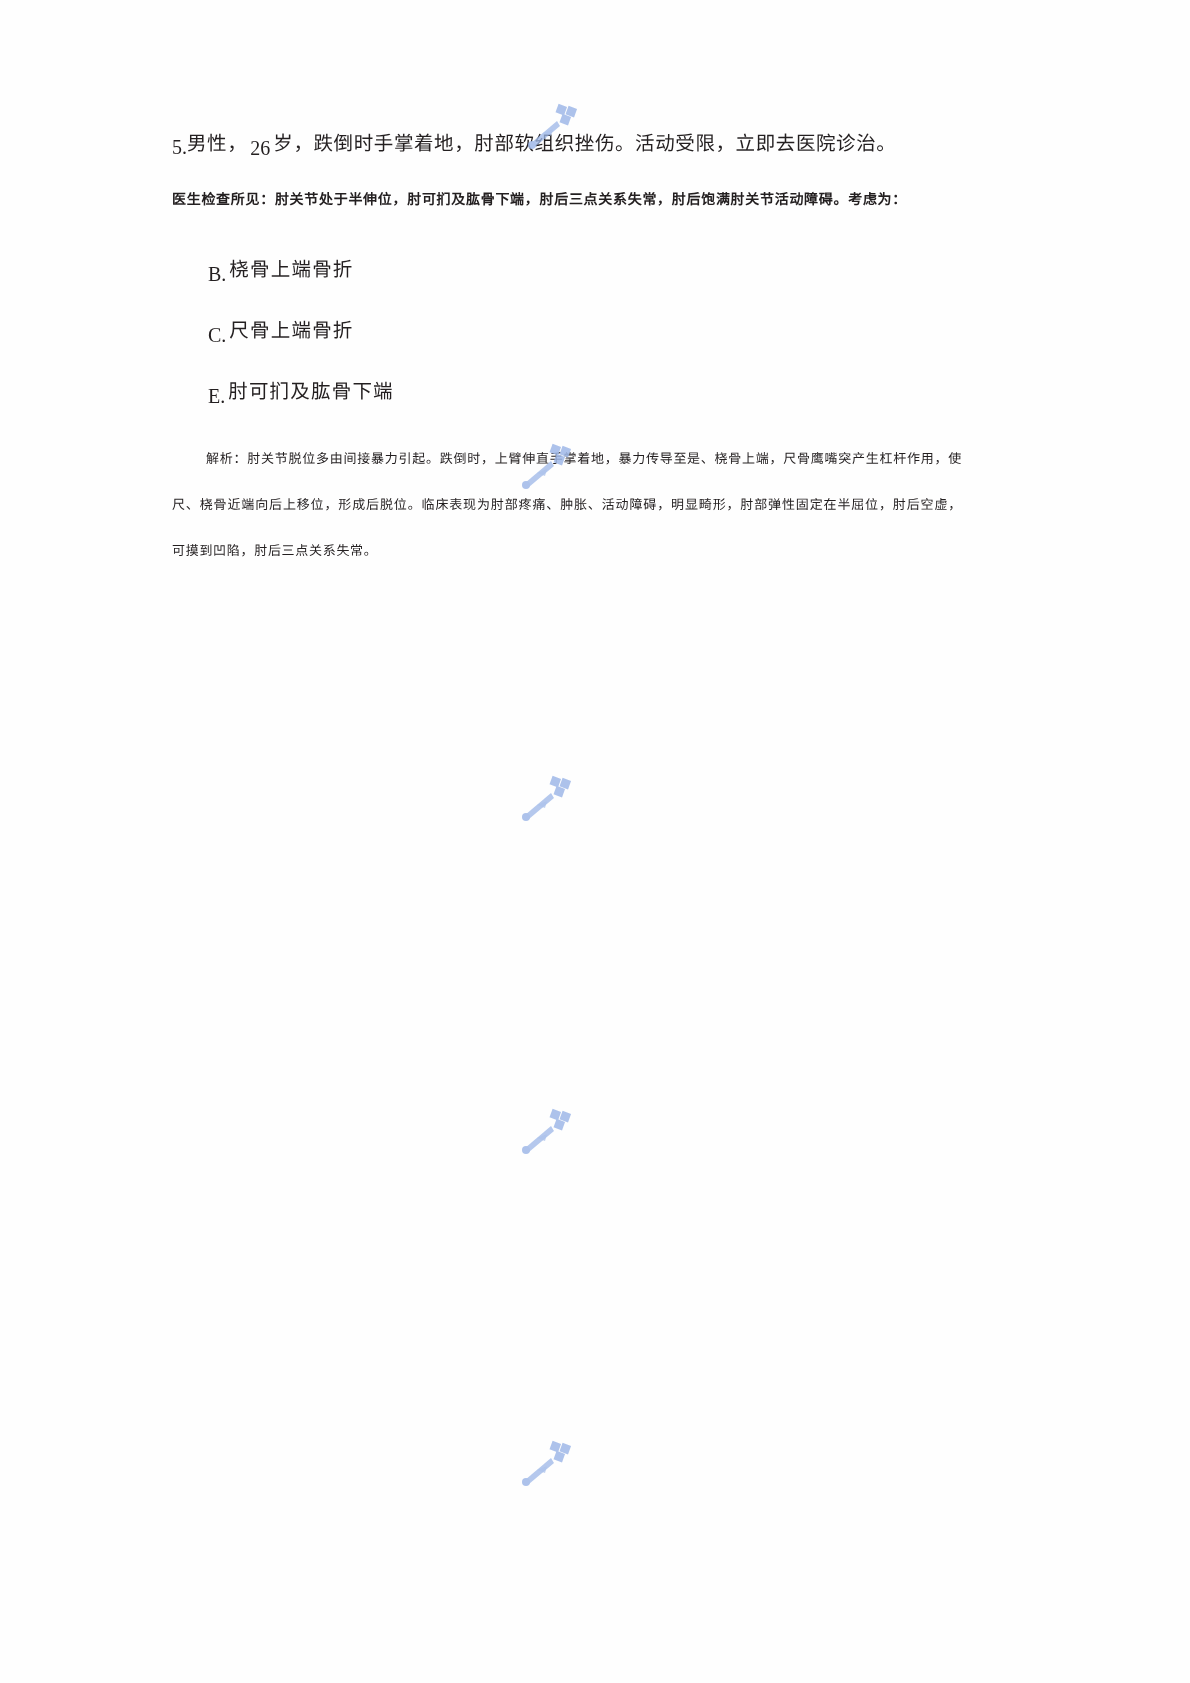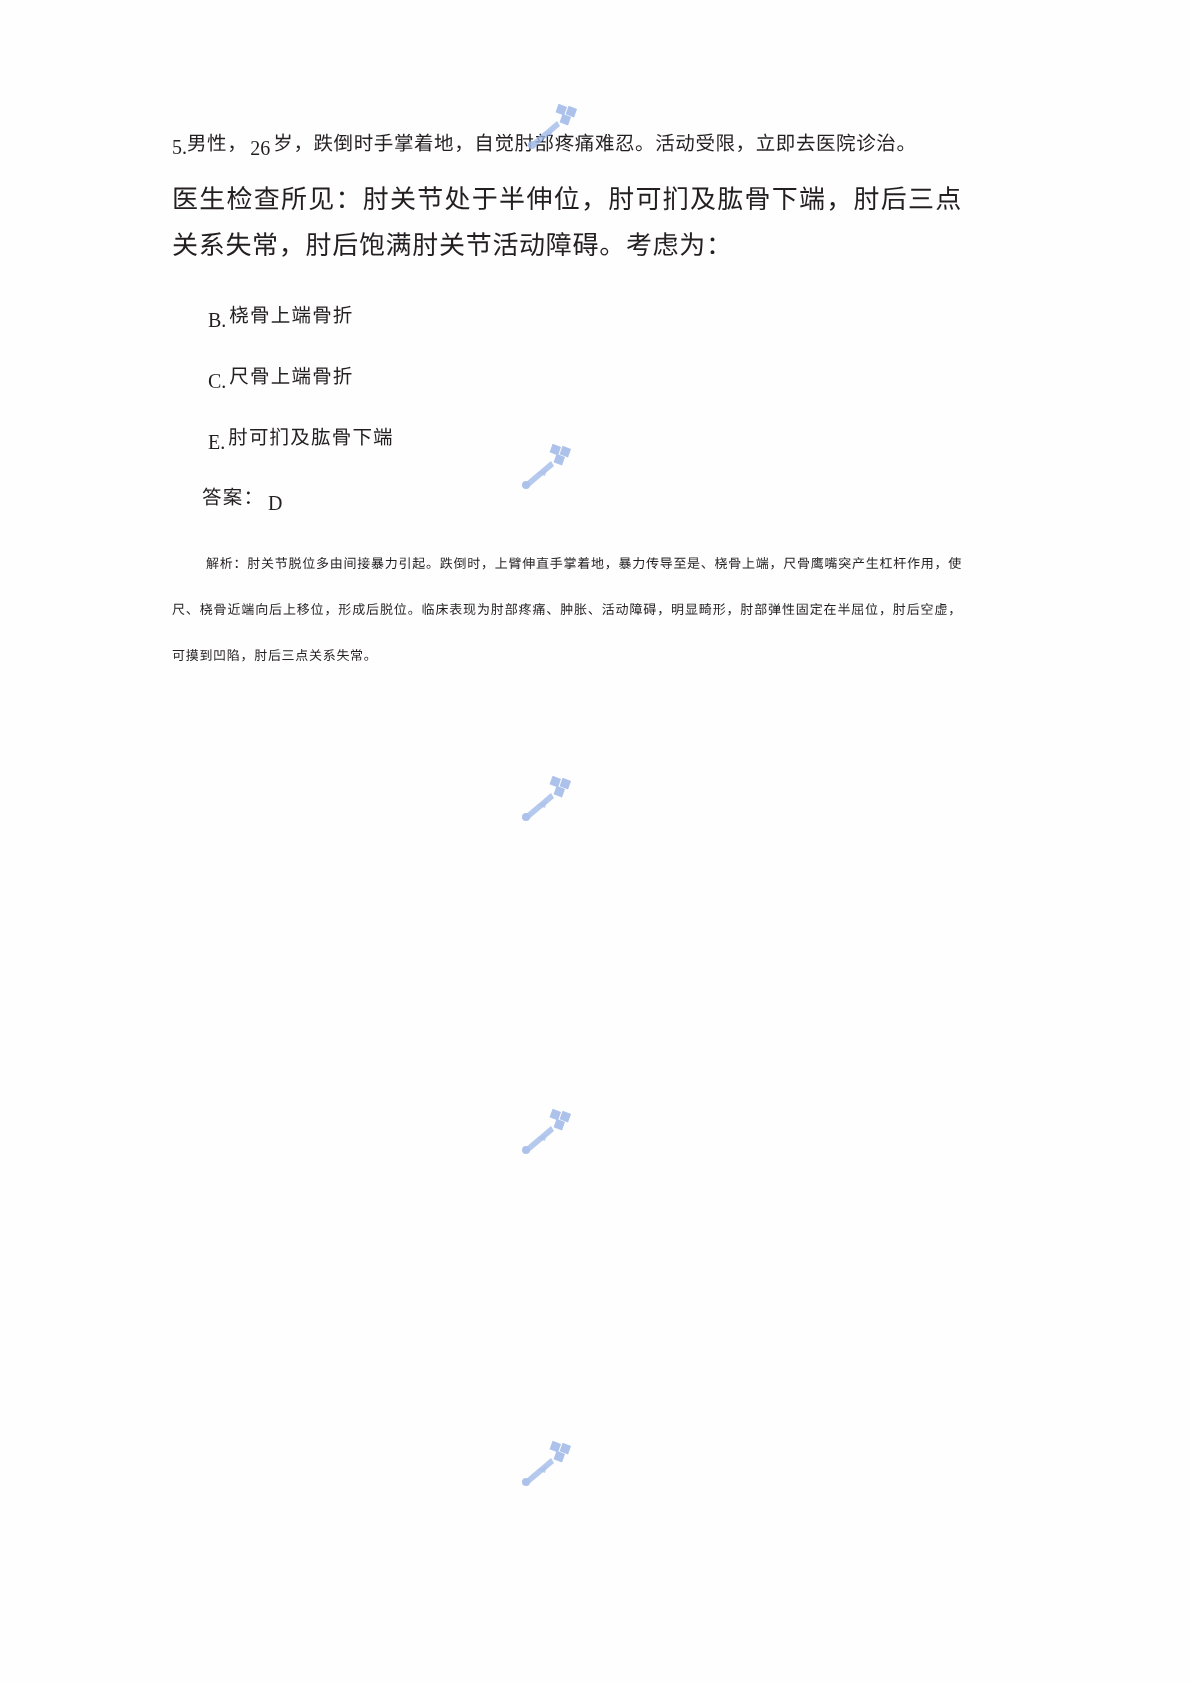--- a/index.html
+++ b/index.html
@@ -39,25 +39,26 @@
     letter-spacing: 0;
   }
   .inline-num {
     font-size: 20px;
     position: relative;
     top: 5px;
     padding: 0 3px;
     letter-spacing: 0;
   }
   .para {
-    font-size: 26px;
+    font-size: 14px;
     line-height: 46px;
     letter-spacing: 0.7px;
     text-align: justify;
     margin-top: 10px;
+    font-weight: bold;
   }
   .options {
     margin-top: 16px;
   }
   .option {
     font-size: 19.5px;
     line-height: 60px;
     letter-spacing: 1.2px;
     padding-left: 36px;
     white-space: nowrap;
@@ -101,40 +102,37 @@
   .wm svg { display: block; }
 </style>
 </head>
 <body>
 
 <div class="page">
 
   <div class="content">
 
     <div class="q-line">
-      <span class="q-num">5.</span><span>男性，</span><span class="inline-num">26</span><span>岁，跌倒时手掌着地，自觉肘部疼痛难忍。活动受限，立即去医院诊治。</span>
+      <span class="q-num">5.</span><span>男性，</span><span class="inline-num">26</span><span>岁，跌倒时手掌着地，肘部软组织挫伤。活动受限，立即去医院诊治。</span>
     </div>
 
     <div class="para">医生检查所见：肘关节处于半伸位，肘可扪及肱骨下端，肘后三点关系失常，肘后饱满肘关节活动障碍。考虑为：</div>
 
     <div class="options">
       <div class="option">
         <span class="opt-letter">B.</span><span>桡骨上端骨折</span>
       </div>
       <div class="option">
         <span class="opt-letter">C.</span><span>尺骨上端骨折</span>
       </div>
       <div class="option">
         <span class="opt-letter">E.</span><span>肘可扪及肱骨下端</span>
       </div>
     </div>
 
-    <div class="answer">
-      <span>答案：</span><span class="answer-value">D</span>
-    </div>
 
     <div class="explain">
       <span>解析：</span><span>肘关节脱位多由间接暴力引起。跌倒时，上臂伸直手掌着地，暴力传导至是、桡骨上端，尺骨鹰嘴突产生杠杆作用，使尺、桡骨近端向后上移位，形成后脱位。临床表现为肘部疼痛、肿胀、活动障碍，明显畸形，肘部弹性固定在半屈位，肘后空虚，可摸到凹陷，肘后三点关系失常。</span>
     </div>
 
   </div>
 
   <div class="wm" style="left:527px; top:103px;">
     <svg viewBox="0 0 56 46" width="56" height="46" aria-hidden="true">
       <g fill="#9fb8e8">

